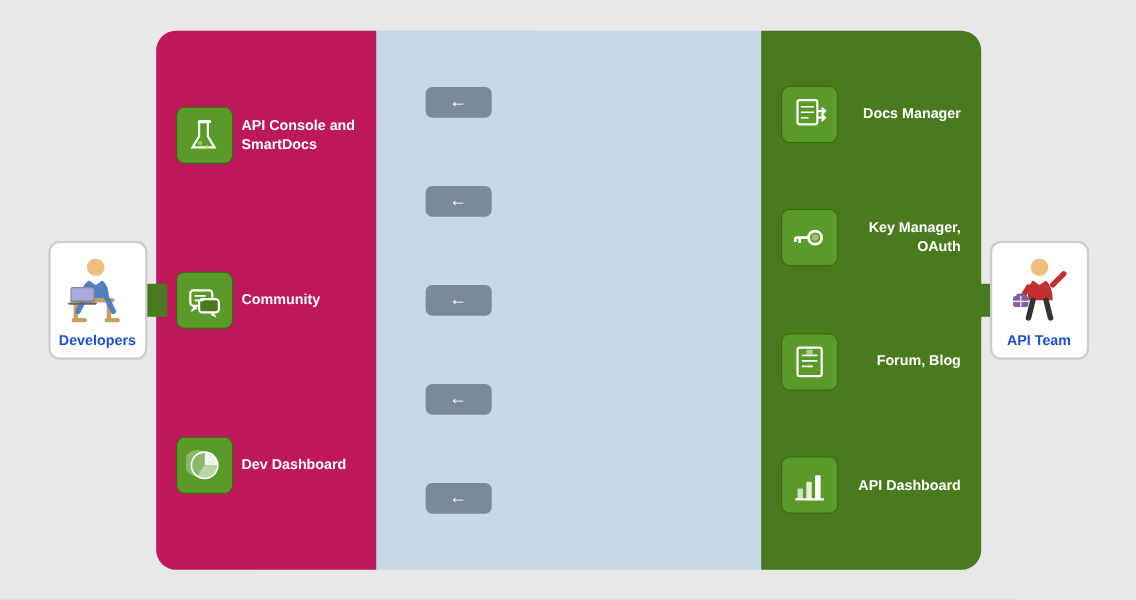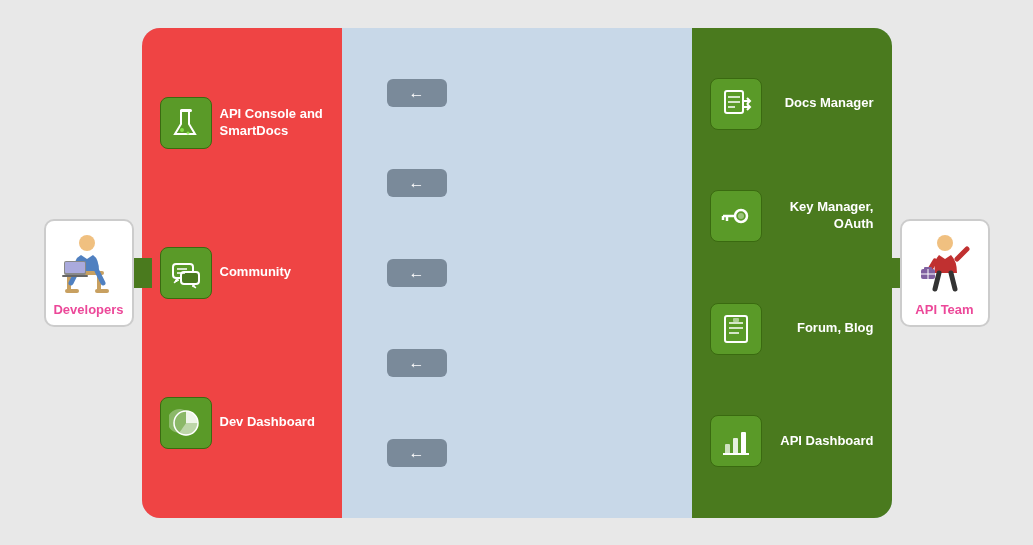--- a/index.html
+++ b/index.html
@@ -34,21 +34,21 @@
       top: 10px;
     }
 
     
     .left-column {
       position: absolute;
       left: 100px;
       top: 10px;
       width: 200px;
       height: 490px;
-      background: #ef4444;
+      background: #be185d;
       border-radius: 18px 0 0 18px;
       display: flex;
       flex-direction: column;
       align-items: center;
       justify-content: space-around;
       padding: 20px 10px;
       z-index: 2;
     }
 
     
@@ -165,21 +165,21 @@
 
     .person-box.right {
       right: 2px;
       top: 50%;
       transform: translateY(-50%);
     }
 
     .person-label {
       font-size: 13px;
       font-weight: bold;
-      color: #ec4899;
+      color: #1d4ed8;
       margin-top: 6px;
       text-align: center;
     }
 
     
     svg { display: block; }
 
     
     .connector-left {
       position: absolute;

